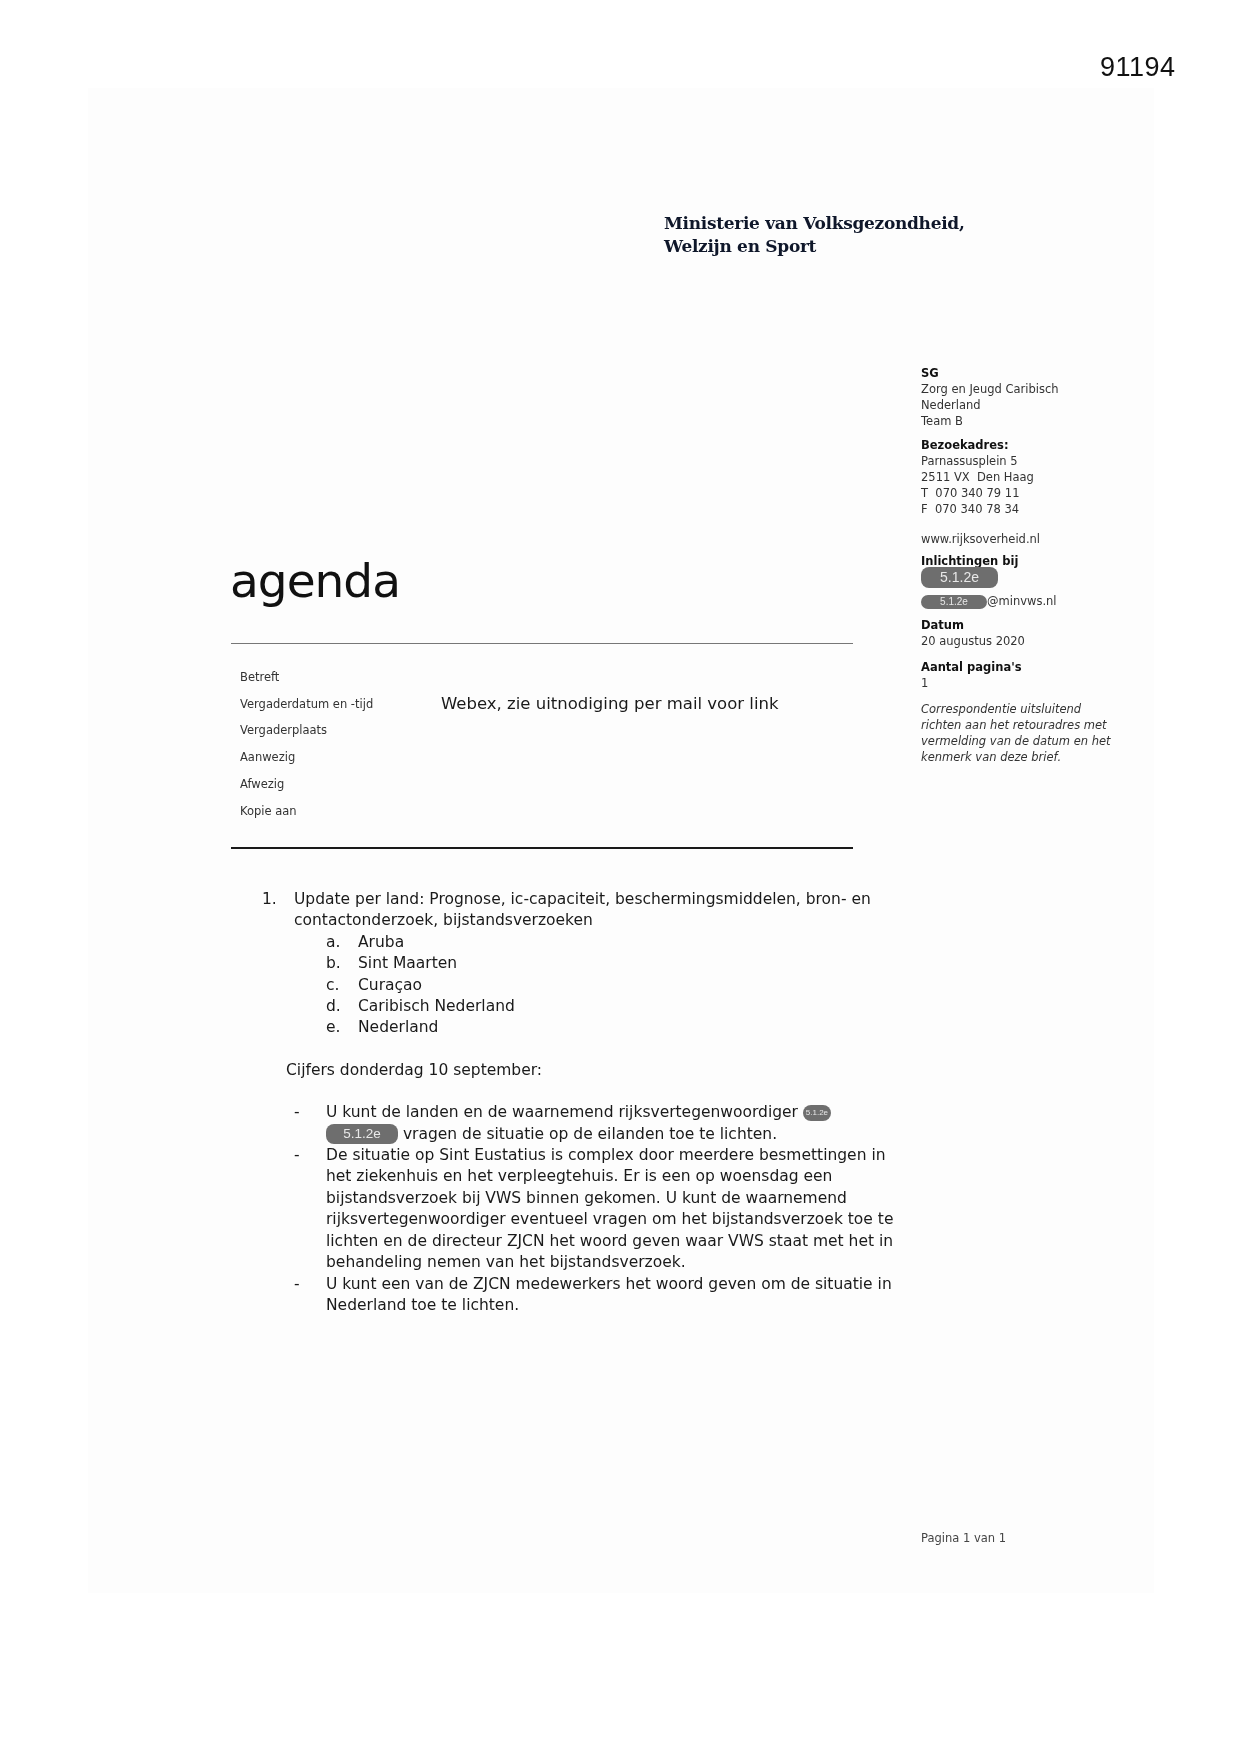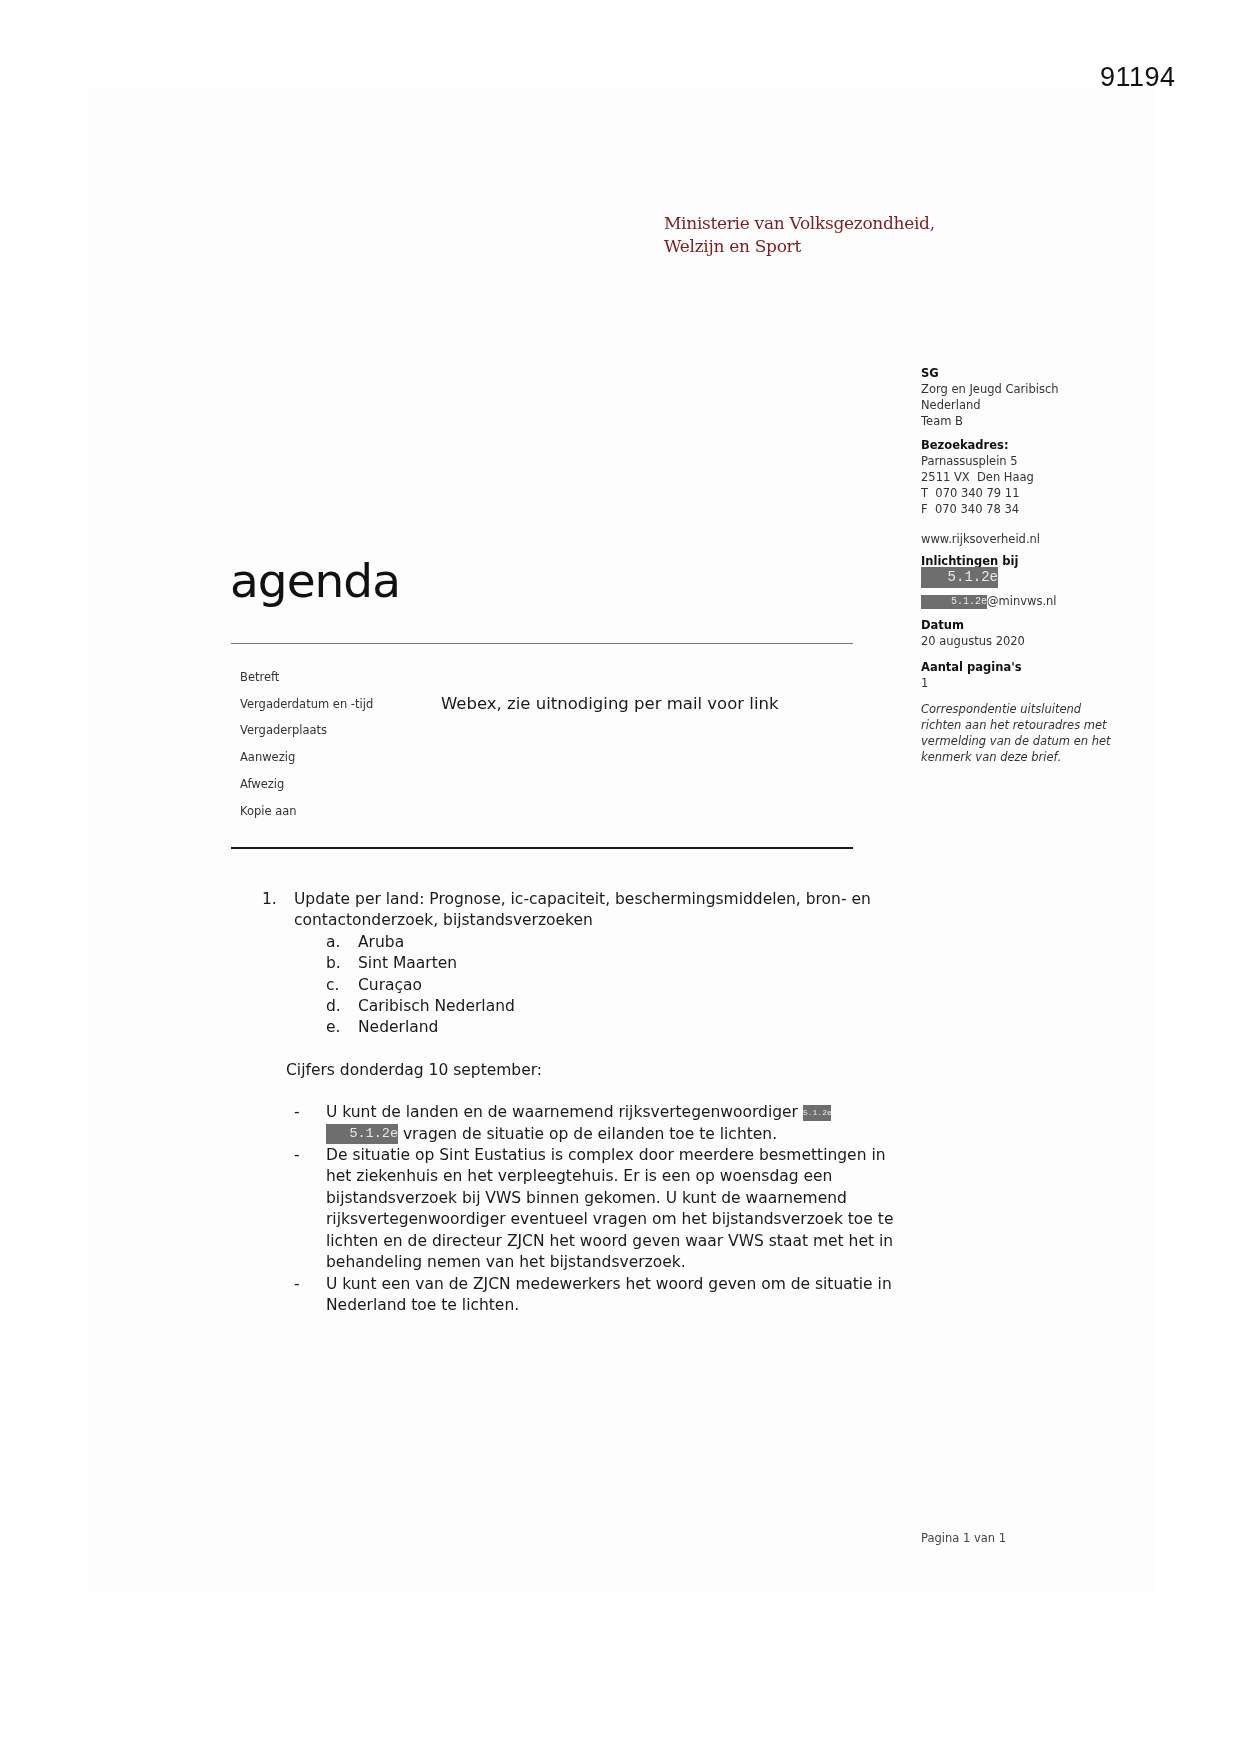--- a/index.html
+++ b/index.html
@@ -19,58 +19,60 @@
       position: absolute;
       left: 88px;
       top: 88px;
       width: 1066px;
       height: 1505px;
       background: #fdfdfd;
     }
     .doc-number {
       position: absolute;
       left: 1100px;
-      top: 62px;
+      top: 52px;
       font-family: "Liberation Sans", sans-serif;
       font-size: 27px;
       color: #111;
       letter-spacing: 0.5px;
     }
     .ministry {
       position: absolute;
       left: 664px;
       top: 212px;
       font-family: "DejaVu Serif", serif;
       font-size: 17px;
       line-height: 23px;
-      color: #7f1d1d;
+      color: #0f172a;
       letter-spacing: -0.3px;
+      font-weight: bold;
     }
     .ministry div { white-space: nowrap; }
 
     .sidebar {
       position: absolute;
       left: 921px;
       top: 365px;
       width: 210px;
       font-family: "DejaVu Sans", sans-serif;
       font-size: 11.5px;
       line-height: 16px;
       color: #333;
     }
     .sidebar .bold { font-weight: bold; color: #111; }
     .sidebar .block { margin-bottom: 8px; }
     .sidebar .italic { font-style: italic; }
     .redact {
       display: inline-block;
       background: #6e6e6e;
       color: #e8e8e8;
-      font-family: Liberation Mono, monospace;
-      text-align: right;
+      font-family: Liberation Sans, sans-serif;
+      text-align: center;
       vertical-align: middle;
+      border-radius: 8px;
     }
     .redact-lg {
       width: 77px;
       height: 21px;
       line-height: 21px;
       font-size: 14px;
     }
     .redact-sm {
       width: 66px;
       height: 14px;

